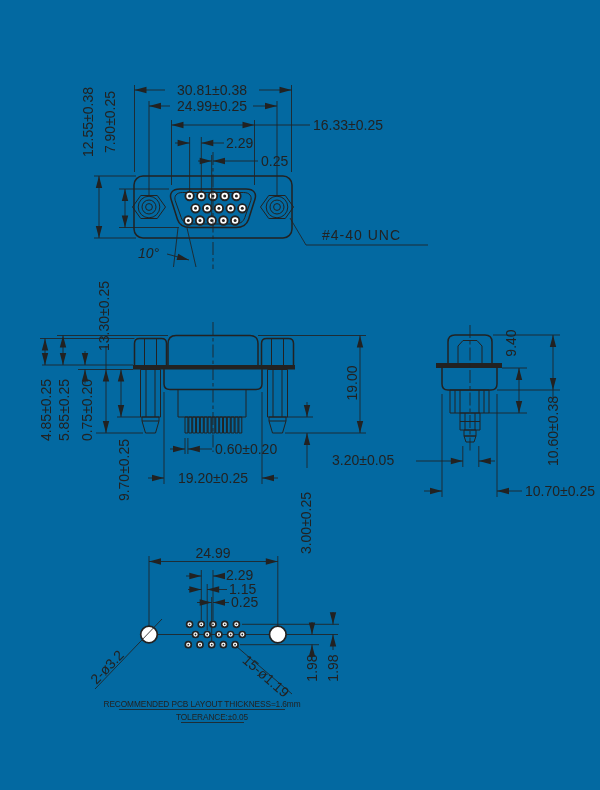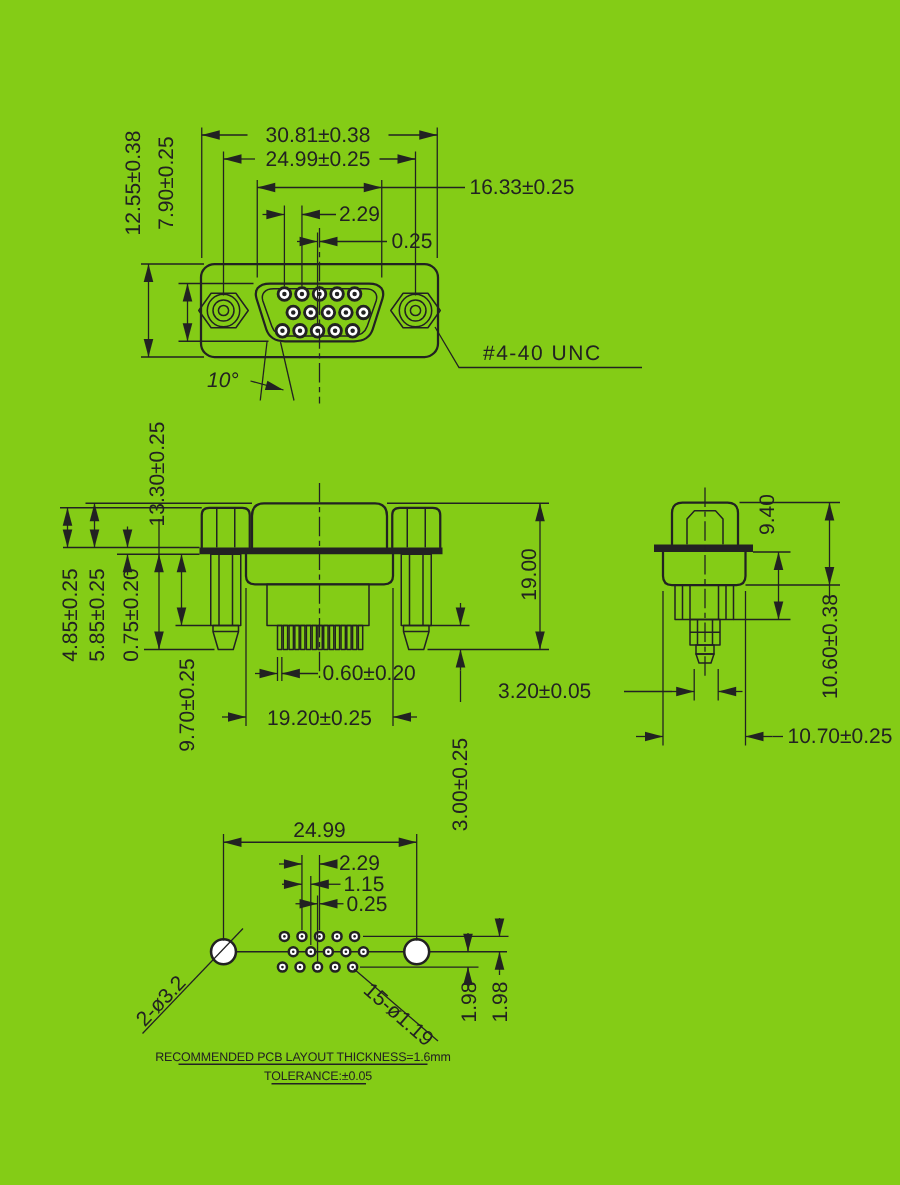--- a/index.html
+++ b/index.html
@@ -1,16 +1,16 @@
 <!DOCTYPE html>
 <html><head>
 <meta charset="utf-8">
 <style>
   html,body{margin:0;padding:0;background:#fff;}
-  .page{width:600px;height:790px;background:#84cc16;position:relative;overflow:hidden;}
+  .page{width:600px;height:790px;background:#0369a1;position:relative;overflow:hidden;}
   svg{display:block;}
   svg text{font-family:"Liberation Sans","DejaVu Sans",sans-serif;fill:#222;font-size:14px;}
   .sm{font-size:8.3px;letter-spacing:-0.1px;}
   .it{font-style:italic;}
   .ls{letter-spacing:1px;}
   .o{fill:none;stroke:#222;stroke-width:1.5;stroke-linejoin:round;stroke-linecap:round;}
   .t{fill:none;stroke:#222;stroke-width:1;stroke-linejoin:round;}
   .d{fill:none;stroke:#222;stroke-width:0.85;}
   .c{fill:none;stroke:#222;stroke-width:0.85;stroke-dasharray:13 3 3.5 3;}
   .pin{fill:#fff;stroke:#222;stroke-width:1.9;}

